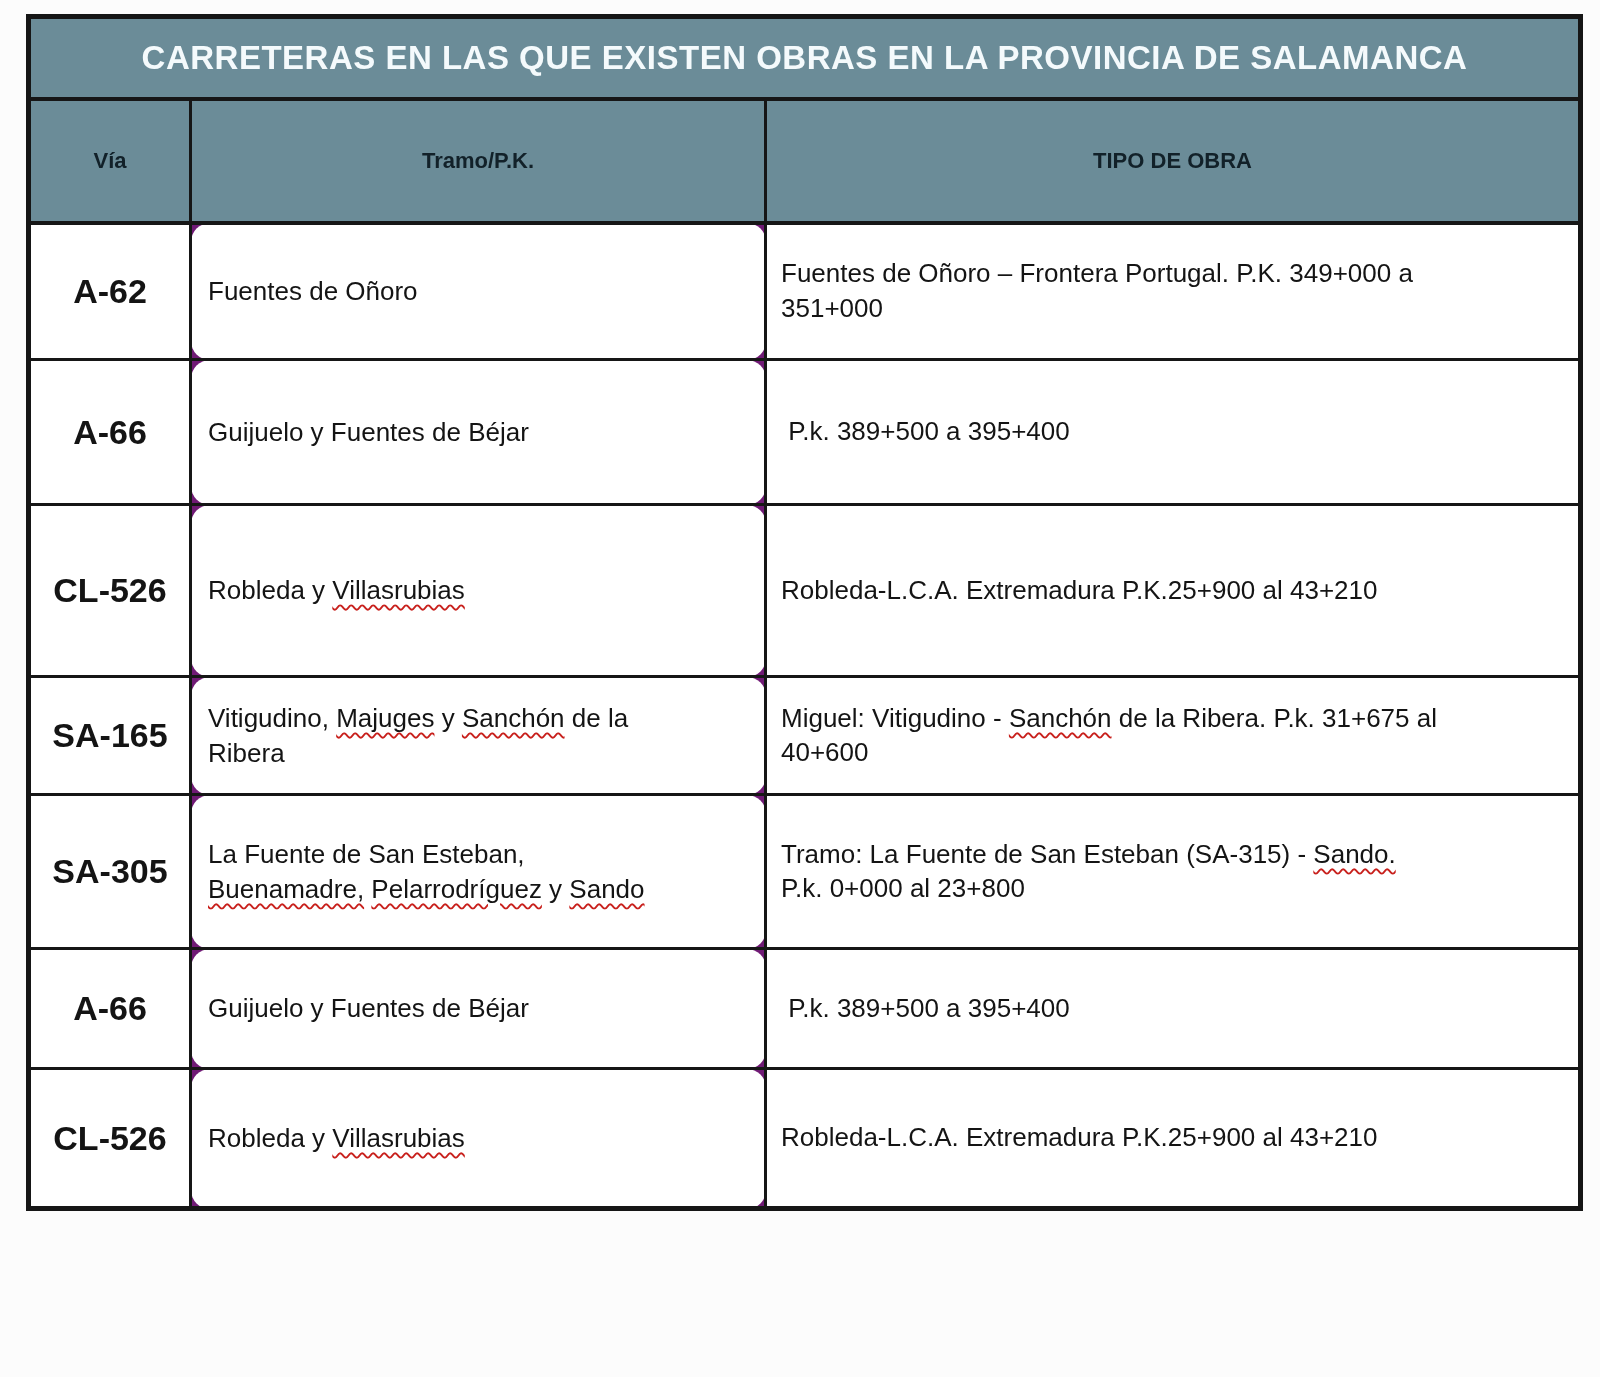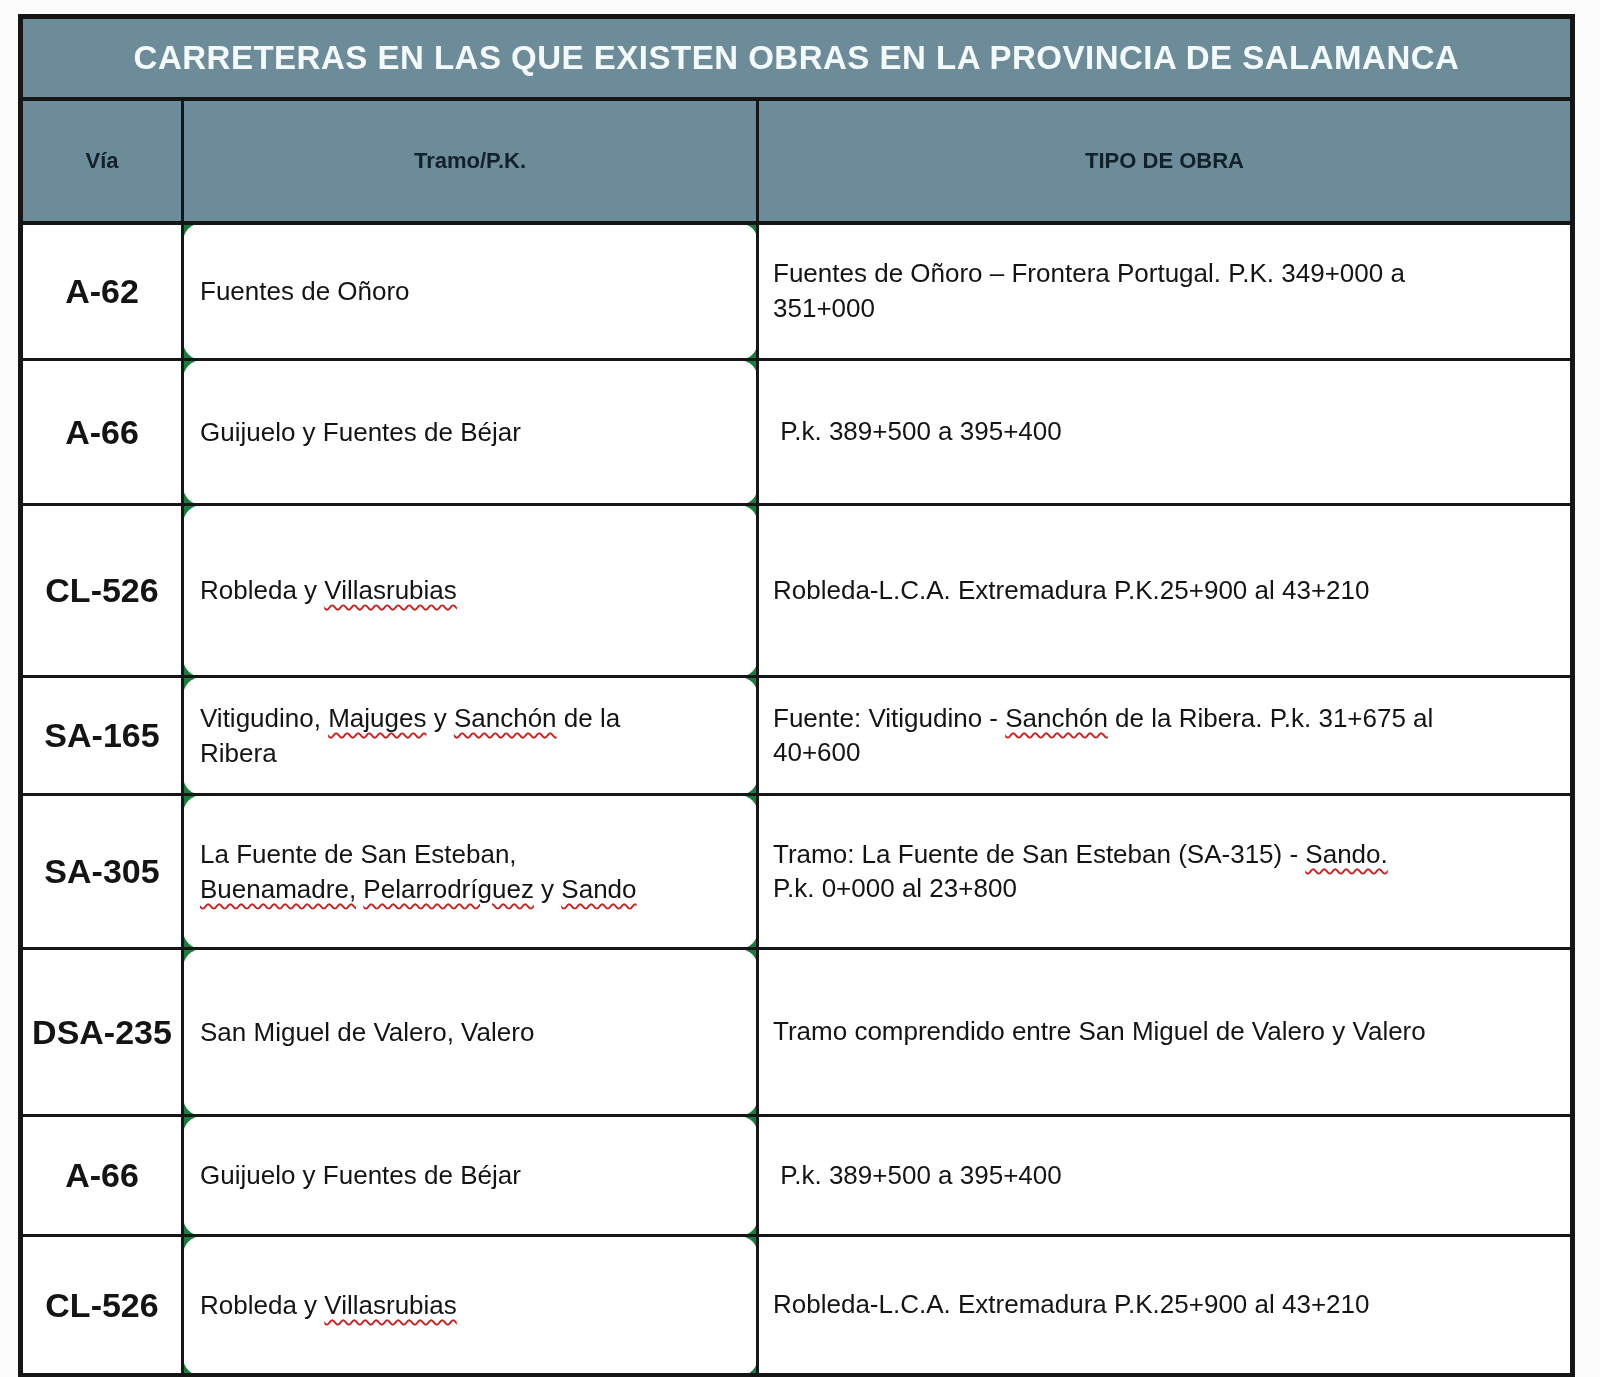--- a/index.html
+++ b/index.html
@@ -9,22 +9,22 @@
     --title-color:#f4fafc;
     --header-text:#122129;
     --body-text:#141414;
     --page-bg:#fcfcfc;
   }
   *{box-sizing:border-box;}
   html,body{margin:0;padding:0;}
   body{font-family:"Liberation Sans",sans-serif;background:var(--page-bg);}
   .page{position:relative;width:1600px;height:1377px;background:var(--page-bg);overflow:hidden;}
   table.obras{
-    position:absolute;left:18px;top:14px;width:1552px;
-    border-collapse:collapse;table-layout:fixed;background:#15803d;
+    position:absolute;left:26px;top:14px;width:1552px;
+    border-collapse:collapse;table-layout:fixed;background:#701a75;
     border:5px solid var(--border);
   }
   th,td{border:3px solid var(--border);vertical-align:middle;}
   tr.title-row th{
     height:82px;background:var(--header-bg);color:var(--title-color);
     font-size:33px;font-weight:bold;text-align:center;letter-spacing:0.5px;
     border-bottom:4px solid var(--border);
   }
   tr.header-row th{
     height:124px;background:var(--header-bg);color:var(--header-text);
@@ -86,34 +86,29 @@
         </tr>
         <tr class="r2">
           <td class="via">CL-526</td>
           <td class="tramo"><span>Robleda y </span><span class="misspell">Villasrubias</span></td>
           <td class="tipo"><span>Robleda-L.C.A. Extremadura P.K.25+900 al 43+210</span></td>
         </tr>
         <tr class="r3">
           <td class="via">SA-165</td>
           <td class="tramo"><span>Vitigudino, </span><span class="misspell">Majuges</span><span> y </span><span class="misspell">Sanchón</span><span> de la
 Ribera</span></td>
-          <td class="tipo"><span>Fuente: Vitigudino - </span><span class="misspell">Sanchón</span><span> de la Ribera. P.k. 31+675 al
+          <td class="tipo"><span>Miguel: Vitigudino - </span><span class="misspell">Sanchón</span><span> de la Ribera. P.k. 31+675 al
 40+600</span></td>
         </tr>
         <tr class="r4">
           <td class="via">SA-305</td>
           <td class="tramo"><span>La Fuente de San Esteban,
 </span><span class="misspell">Buenamadre,</span><span> </span><span class="misspell">Pelarrodríguez</span><span> y </span><span class="misspell">Sando</span></td>
           <td class="tipo"><span>Tramo: La Fuente de San Esteban (SA-315) - </span><span class="misspell">Sando.</span><span>
 P.k. 0+000 al 23+800</span></td>
-        </tr>
-        <tr class="r5">
-          <td class="via">DSA-235</td>
-          <td class="tramo"><span>San Miguel de Valero, Valero</span></td>
-          <td class="tipo"><span>Tramo comprendido entre San Miguel de Valero y Valero</span></td>
         </tr>
         <tr class="r6">
           <td class="via">A-66</td>
           <td class="tramo"><span>Guijuelo y Fuentes de Béjar</span></td>
           <td class="tipo"><span> P.k. 389+500 a 395+400</span></td>
         </tr>
         <tr class="r7">
           <td class="via">CL-526</td>
           <td class="tramo"><span>Robleda y </span><span class="misspell">Villasrubias</span></td>
           <td class="tipo"><span>Robleda-L.C.A. Extremadura P.K.25+900 al 43+210</span></td>

